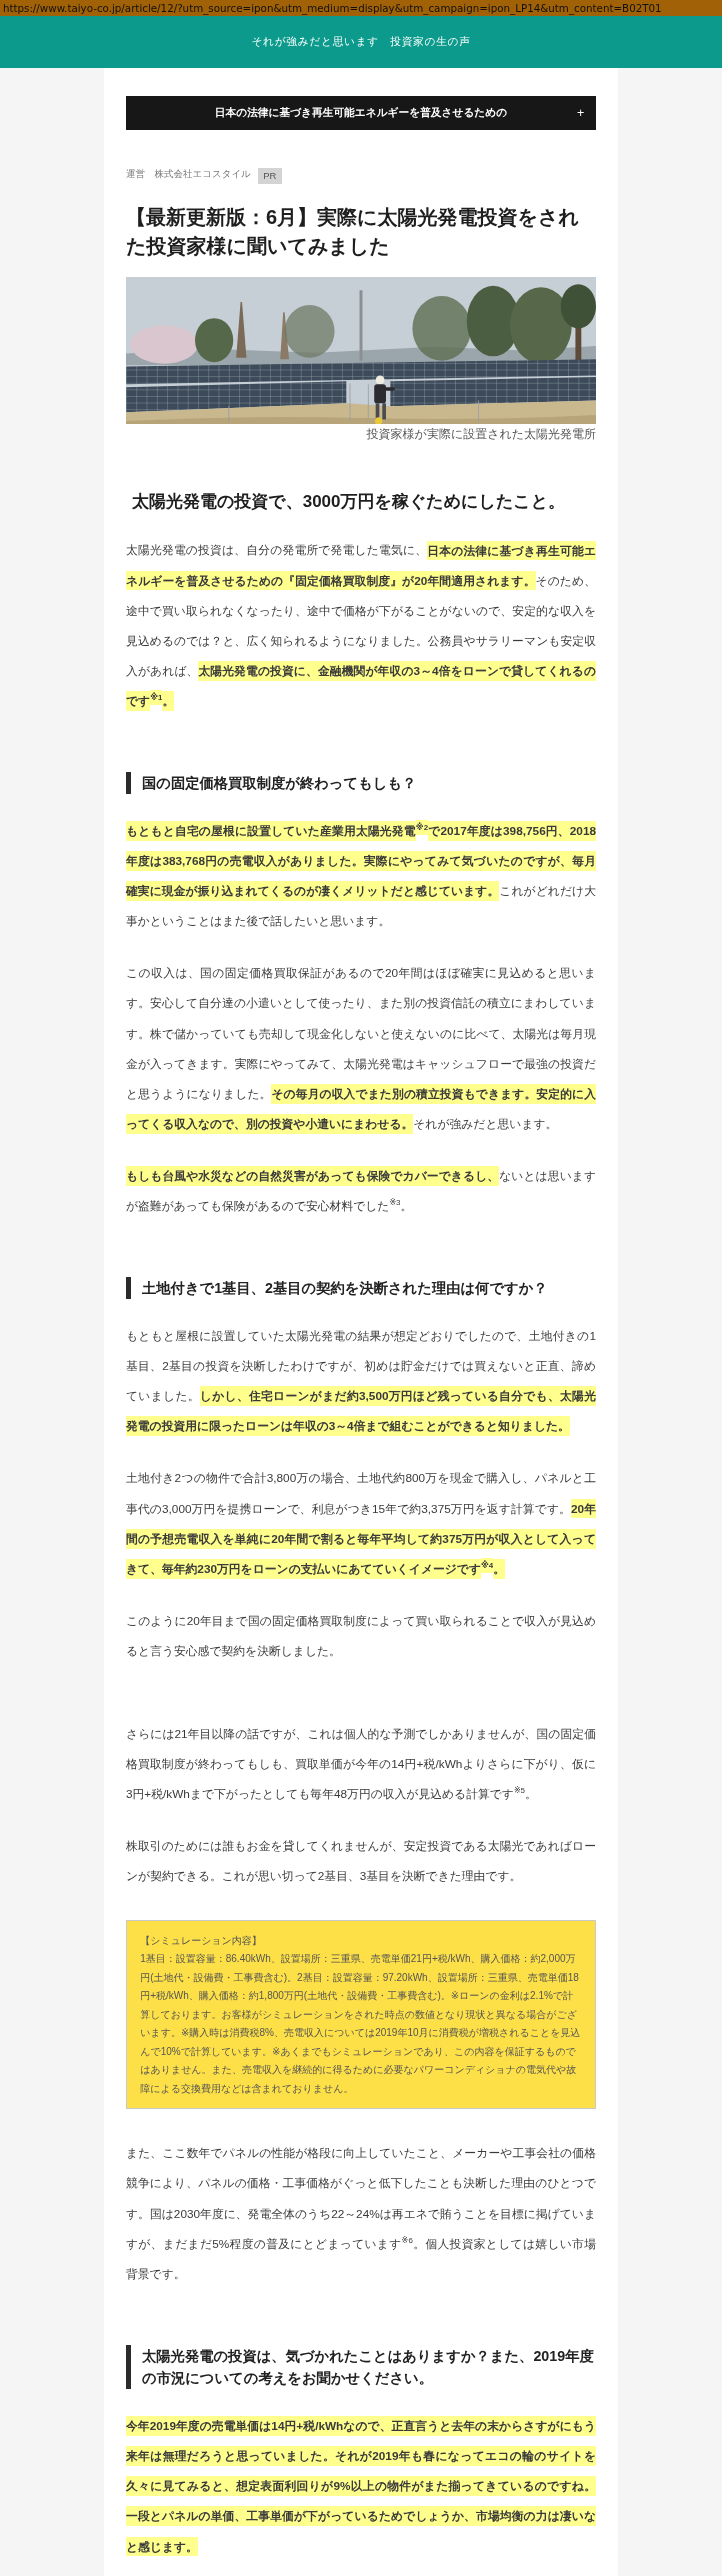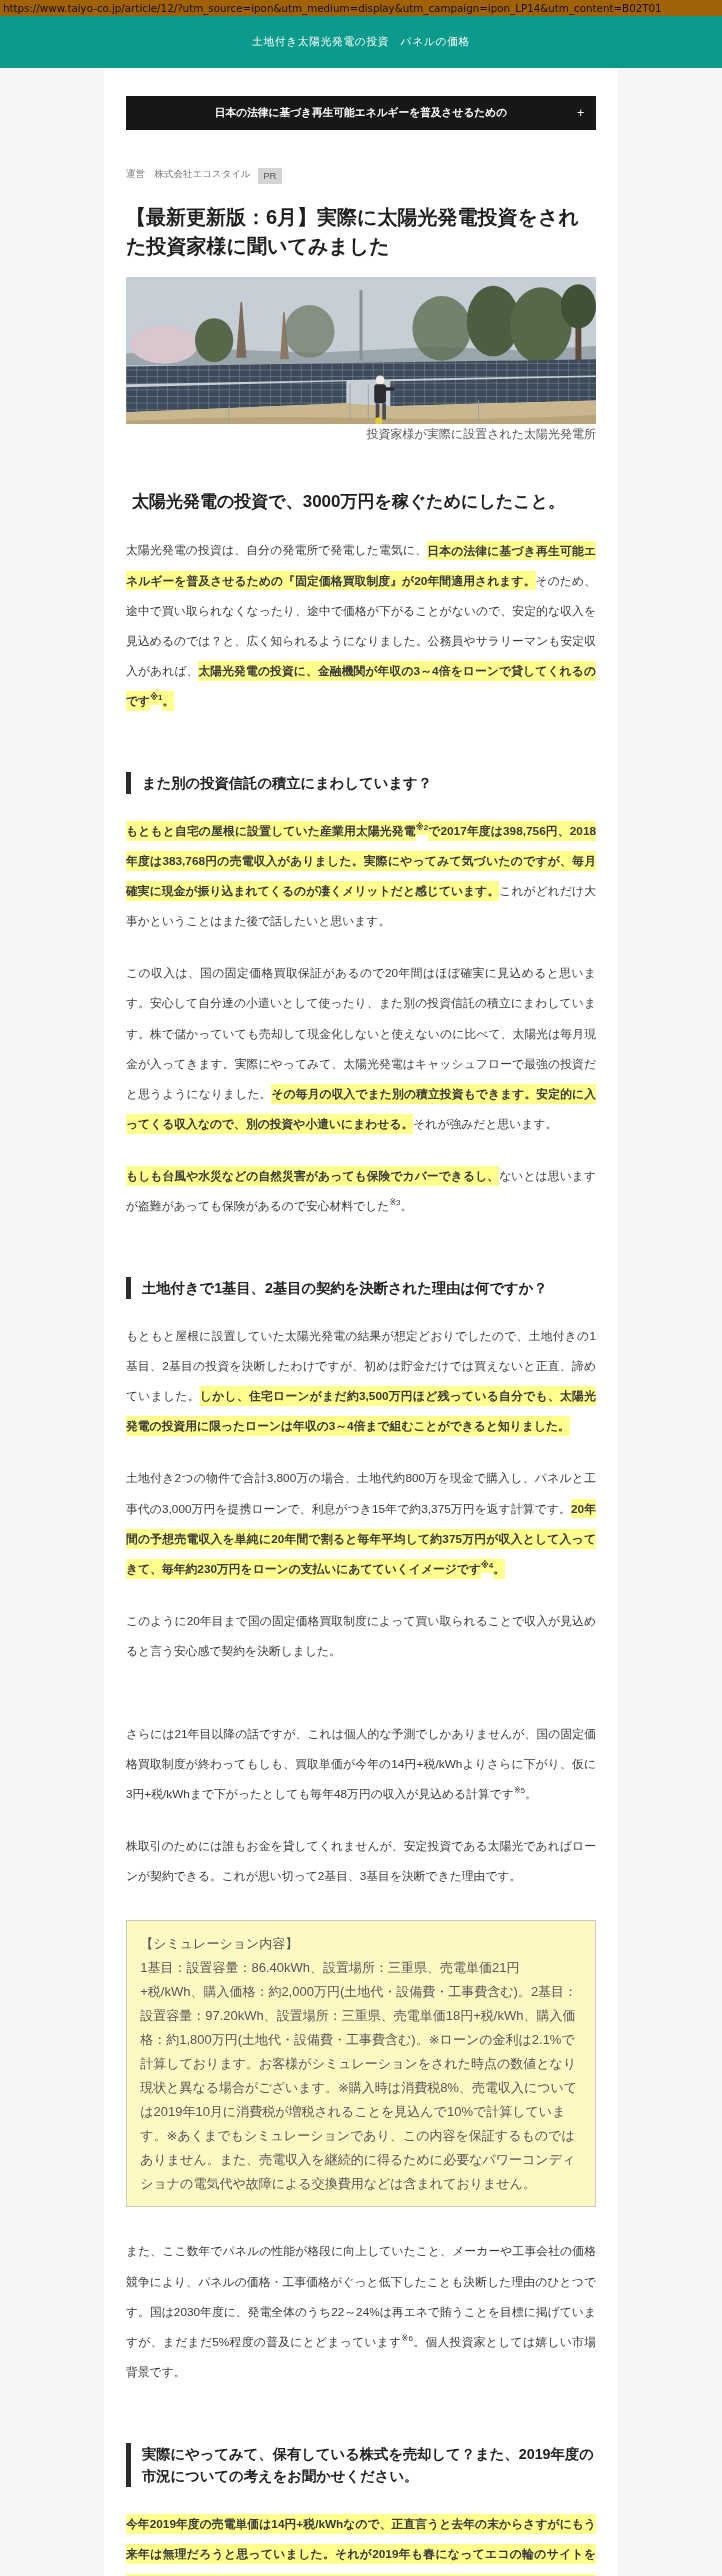--- a/index.html
+++ b/index.html
@@ -116,35 +116,35 @@
     margin:56px 0 4.4px;
     font-size:14.3px;
     font-weight:bold;
     color:#222;
     border-left:5.1px solid #2b2b2b;
     padding-left:11px;
     line-height:1.55;
   }
   .simbox{
     border:0.7px solid #c9c9c9;
-    background:#fef9c3;
+    background:#fde047;
     padding:10.3px 13.2px;
-    font-size:13px;
+    font-size:10px;
     line-height:1.85;
     color:#555;
     margin:29px 0;
   }
 </style>
 </head>
 <body>
 
 <div class="url-bar">https://www.taiyo-co.jp/article/12/?utm_source=ipon&amp;utm_medium=display&amp;utm_campaign=ipon_LP14&amp;utm_content=B02T01</div>
 
 <header class="site-header">
-  <span>土地付き太陽光発電の投資　パネルの価格</span>
+  <span>それが強みだと思います　投資家の生の声</span>
 </header>
 
 <div class="content">
 
   <button class="notice">
     <span>日本の法律に基づき再生可能エネルギーを普及させるための</span>
     <span class="plus">+</span>
   </button>
 
   <div class="meta">
@@ -195,34 +195,34 @@
         <circle cx="344" cy="196" r="5" fill="#e8c93a"></circle>
       </g>
     </svg>
     <figcaption>投資家様が実際に設置された太陽光発電所</figcaption>
   </figure>
 
   <h2 class="lead-heading">太陽光発電の投資で、3000万円を稼ぐためにしたこと。</h2>
 
   <div id="article-blocks">
       <p class="para"><span>太陽光発電の投資は、自分の発電所で発電した電気に、</span><span class="hl">日本の法律に基づき再生可能エネルギーを普及させるための『固定価格買取制度』が20年間適用されます。</span><span>そのため、途中で買い取られなくなったり、途中で価格が下がることがないので、安定的な収入を見込めるのでは？と、広く知られるようになりました。公務員やサラリーマンも安定収入があれば、</span><span class="hl">太陽光発電の投資に、金融機関が年収の3～4倍をローンで貸してくれるのです</span><sup class="hl">※1</sup><span class="hl">。</span></p>
-      <h3 class="q-heading">また別の投資信託の積立にまわしています？</h3>
+      <h3 class="q-heading">国の固定価格買取制度が終わってもしも？</h3>
       <p class="para"><span class="hl">もともと自宅の屋根に設置していた産業用太陽光発電</span><sup class="hl">※2</sup><span class="hl">で2017年度は398,756円、2018年度は383,768円の売電収入がありました。実際にやってみて気づいたのですが、毎月確実に現金が振り込まれてくるのが凄くメリットだと感じています。</span><span>これがどれだけ大事かということはまた後で話したいと思います。</span></p>
       <p class="para"><span>この収入は、国の固定価格買取保証があるので20年間はほぼ確実に見込めると思います。安心して自分達の小遣いとして使ったり、また別の投資信託の積立にまわしています。株で儲かっていても売却して現金化しないと使えないのに比べて、太陽光は毎月現金が入ってきます。実際にやってみて、太陽光発電はキャッシュフローで最強の投資だと思うようになりました。</span><span class="hl">その毎月の収入でまた別の積立投資もできます。安定的に入ってくる収入なので、別の投資や小遣いにまわせる。</span><span>それが強みだと思います。</span></p>
       <p class="para"><span class="hl">もしも台風や水災などの自然災害があっても保険でカバーできるし、</span><span>ないとは思いますが盗難があっても保険があるので安心材料でした</span><sup>※3</sup><span>。</span></p>
       <h3 class="q-heading">土地付きで1基目、2基目の契約を決断された理由は何ですか？</h3>
       <p class="para"><span>もともと屋根に設置していた太陽光発電の結果が想定どおりでしたので、土地付きの1基目、2基目の投資を決断したわけですが、初めは貯金だけでは買えないと正直、諦めていました。</span><span class="hl">しかし、住宅ローンがまだ約3,500万円ほど残っている自分でも、太陽光発電の投資用に限ったローンは年収の3～4倍まで組むことができると知りました。</span></p>
       <p class="para"><span>土地付き2つの物件で合計3,800万の場合、土地代約800万を現金で購入し、パネルと工事代の3,000万円を提携ローンで、利息がつき15年で約3,375万円を返す計算です。</span><span class="hl">20年間の予想売電収入を単純に20年間で割ると毎年平均して約375万円が収入として入ってきて、毎年約230万円をローンの支払いにあてていくイメージです</span><sup class="hl">※4</sup><span class="hl">。</span></p>
       <p class="para"><span>このように20年目まで国の固定価格買取制度によって買い取られることで収入が見込めると言う安心感で契約を決断しました。</span></p>
       <p class="para gap"><span>さらには21年目以降の話ですが、これは個人的な予測でしかありませんが、国の固定価格買取制度が終わってもしも、買取単価が今年の14円+税/kWhよりさらに下がり、仮に3円+税/kWhまで下がったとしても毎年48万円の収入が見込める計算です</span><sup>※5</sup><span>。</span></p>
       <p class="para"><span>株取引のためには誰もお金を貸してくれませんが、安定投資である太陽光であればローンが契約できる。これが思い切って2基目、3基目を決断できた理由です。</span></p>
       <div class="simbox">
         <div>【シミュレーション内容】</div>
         <div>1基目：設置容量：86.40kWh、設置場所：三重県、売電単価21円+税/kWh、購入価格：約2,000万円(土地代・設備費・工事費含む)。2基目：設置容量：97.20kWh、設置場所：三重県、売電単価18円+税/kWh、購入価格：約1,800万円(土地代・設備費・工事費含む)。※ローンの金利は2.1%で計算しております。お客様がシミュレーションをされた時点の数値となり現状と異なる場合がございます。※購入時は消費税8%、売電収入については2019年10月に消費税が増税されることを見込んで10%で計算しています。※あくまでもシミュレーションであり、この内容を保証するものではありません。また、売電収入を継続的に得るために必要なパワーコンディショナの電気代や故障による交換費用などは含まれておりません。</div>
       </div>
       <p class="para"><span>また、ここ数年でパネルの性能が格段に向上していたこと、メーカーや工事会社の価格競争により、パネルの価格・工事価格がぐっと低下したことも決断した理由のひとつです。国は2030年度に、発電全体のうち22～24%は再エネで賄うことを目標に掲げていますが、まだまだ5%程度の普及にとどまっています</span><sup>※6</sup><span>。個人投資家としては嬉しい市場背景です。</span></p>
-      <h3 class="q-heading">実際にやってみて、保有している株式を売却して？また、2019年度の市況についての考えをお聞かせください。</h3>
+      <h3 class="q-heading">太陽光発電の投資は、気づかれたことはありますか？また、2019年度の市況についての考えをお聞かせください。</h3>
       <p class="para"><span class="hl">今年2019年度の売電単価は14円+税/kWhなので、正直言うと去年の末からさすがにもう来年は無理だろうと思っていました。それが2019年も春になってエコの輪のサイトを久々に見てみると、想定表面利回りが9%以上の物件がまた揃ってきているのですね。一段とパネルの単価、工事単価が下がっているためでしょうか、市場均衡の力は凄いなと感じます。</span></p>
       <p class="para"><span>最近は米国と中国の貿易戦争などで株式市場が不安定ですし、リーマンショック後の上昇局面になってから10年も経ちますので、そろそろ下降局面になったり暴落がきてもおかしくないと思っています。もしかしたら、今、保有している株式を売却して、安定的な収入が期待できる太陽光をもう1基考えるかもしれません。</span></p>
     </div>
 
 </div>
 
 
 </body></html>

